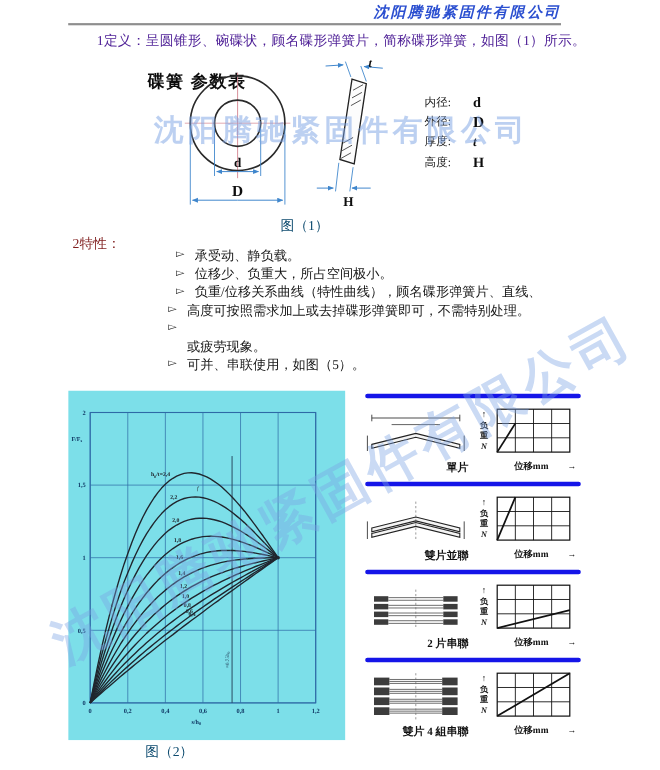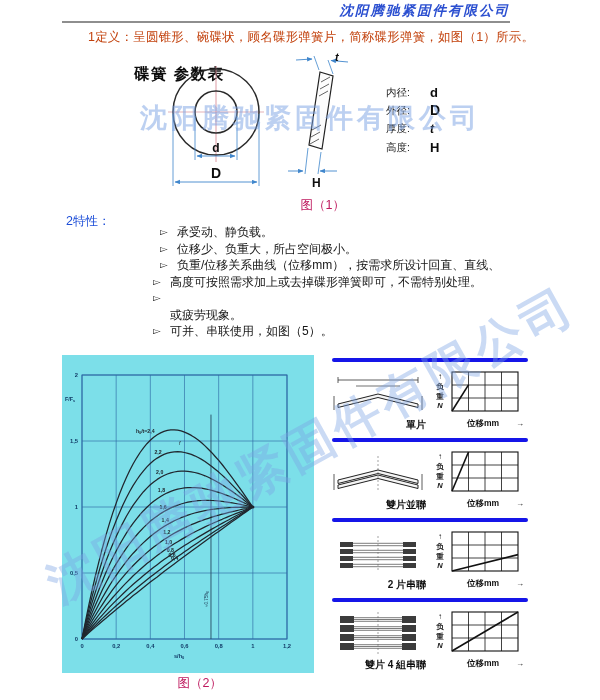--- a/index.html
+++ b/index.html
@@ -1,25 +1,25 @@
 <!DOCTYPE html>
 <html><head>
 <meta charset="utf-8">
 <style>
   html,body{margin:0;padding:0}
-  .page{position:relative;width:600px;height:700px;background:#ffffff;font-family:Liberation Sans, sans-serif;overflow:hidden}
+  .page{position:relative;width:600px;height:700px;background:#ffffff;font-family:Liberation Serif, serif;overflow:hidden}
   .company{position:absolute;top:2px;right:90px;font-size:13.5px;font-weight:bold;font-style:italic;letter-spacing:2px;color:#2b4fd0}
   .hrule{position:absolute;left:62px;top:21px;width:448px;height:2px;background:#8e8e8e}
-  .intro{position:absolute;left:88px;top:29px;font-size:12.5px;color:#c2410c;letter-spacing:.2px}
+  .intro{position:absolute;left:88px;top:29px;font-size:12.5px;color:#4c1d95;letter-spacing:.2px}
   #fig1{position:absolute;left:118px;top:52px}
-  .cap{position:absolute;font-size:12.5px;color:#be185d;text-align:right;width:90px;z-index:2}
+  .cap{position:absolute;font-size:12.5px;color:#0c4a6e;text-align:left;width:90px;z-index:2}
   #cap1{left:255px;top:197px}
   #cap2{left:132px;top:675px}
   #cap3{left:366px;top:708px}
-  .heading2{position:absolute;left:66px;top:213px;font-size:12.5px;color:#1d4ed8}
+  .heading2{position:absolute;left:66px;top:213px;font-size:12.5px;color:#7f1d1d}
   #bullets{position:absolute;left:152px;top:224px;width:400px;margin:0;padding:0;list-style:none;font-size:12px;line-height:16.5px;color:#161616}
   #bullets li{position:relative;padding-left:18px;margin:0}
   #bullets li.ind{margin-left:7px}
   .mk{position:absolute;left:1px;top:0;font-size:10px;color:#222}
   #chart-svg{position:absolute;left:62px;top:355px}
   #fig3{position:absolute;left:330px;top:356px;width:200px;height:334px}
   .divider{position:absolute;left:2px;width:196px;height:4px;border-radius:2px}
   .f3row{position:absolute;left:0;width:200px;height:72px}
   .diag{position:absolute;left:2px;top:4px}
   .f3lab{position:absolute;left:0;top:52px;width:96px;text-align:right;font-size:10px;font-weight:bold;color:#111}
@@ -91,21 +91,21 @@
     <text x="268" y="99" font-size="10.5" fill="#222">高度:</text>
     <text x="312" y="100" font-size="13" font-weight="bold" fill="#0d0d0d">H</text>
   </svg>
 
   <div class="cap" id="cap1">图（1）</div>
 
   <div class="heading2">2特性：</div>
   <ul id="bullets">
       <li class="ind"><span class="mk">▻</span><span>承受动、静负载。</span></li>
       <li class="ind"><span class="mk">▻</span><span>位移少、负重大，所占空间极小。</span></li>
-      <li class="ind"><span class="mk">▻</span><span>负重/位移关系曲线（位移mm），按需求所设计回直、直线、</span><br></li>
+      <li class="ind"><span class="mk">▻</span><span>负重/位移关系曲线（特性曲线），顾名碟形弹簧片、直线、</span><br></li>
       <li><span class="mk">▻</span><span>高度可按照需求加上或去掉碟形弹簧即可，不需特别处理。</span></li>
       <li><span class="mk">▻</span><br><span>或疲劳现象。</span></li>
       <li><span class="mk">▻</span><span>可并、串联使用，如图（5）。</span></li>
     </ul>
 
   <svg id="chart-svg" width="252" height="318" viewBox="0 0 252 318">
       <rect x="0" y="0" width="252" height="318" fill="#7CDFE9"></rect>
       <line x1="20" y1="20" x2="20" y2="284" stroke="#2e6aa6" stroke-width="0.65"></line>
       <text x="20" y="293" font-size="5.8" font-weight="bold" fill="#113a66" text-anchor="middle">0</text>
       <line x1="54.1666" y1="20" x2="54.1666" y2="284" stroke="#2e6aa6" stroke-width="0.65"></line>

